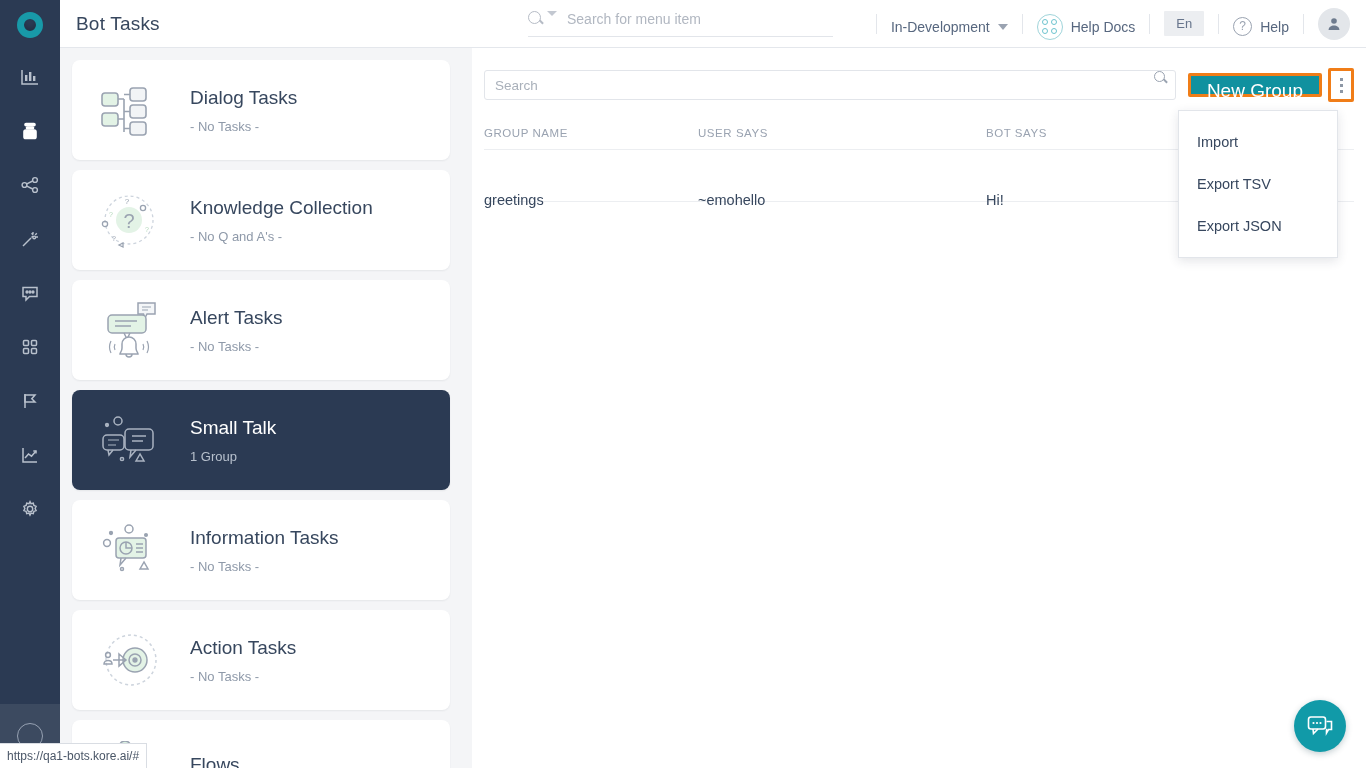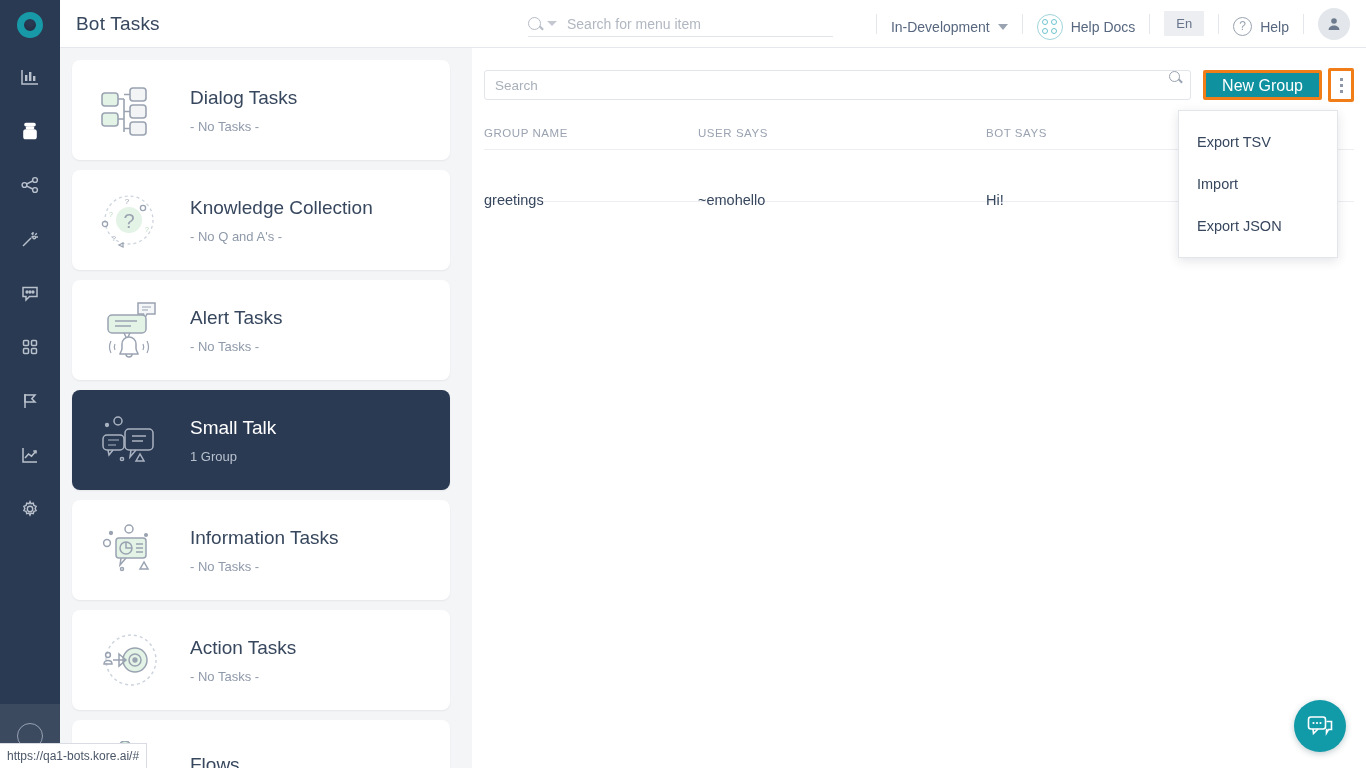--- a/index.html
+++ b/index.html
@@ -58,21 +58,21 @@
   }
   #page-title {
     margin-left: 16px;
     font-size: 19px; color: #37475e; font-weight: 400;
     letter-spacing: .2px;
   }
   #menu-search {
     position: absolute; left: 468px; top: 11px;
     width: 305px; height: 26px;
     border-bottom: 1px solid #e2e5ea;
-    display: flex; align-items: center;
+    display: flex; align-items: flex-start;
   }
   #menu-search .mag {
     width: 13px; height: 13px; border: 1.6px solid #b6bcc6;
     border-radius: 50%; position: relative; flex: none;
   }
   #menu-search .mag::after {
     content: ""; position: absolute; width: 5px; height: 1.6px;
     background: #b6bcc6; right: -4px; bottom: 0px;
     transform: rotate(45deg);
   }
@@ -185,22 +185,22 @@
   }
   #new-group-wrap {
     margin-left: 12px;
     border: 3px solid #f07d18; border-radius: 2px;
     padding: 0;
   }
   #new-group-btn {
     display: block;
     background: #10919f; color: #ffffff;
     border: none; outline: none;
-    font-family: inherit; font-size: 16px;
-    height: 24px; padding: 4px 16px;
+    font-family: inherit; font-size: 19px;
+    height: 18px; padding: 4px 16px;
     cursor: pointer; white-space: nowrap;
   }
   #kebab-wrap {
     margin-left: 6px;
     border: 3px solid #f07d18; border-radius: 2px;
   }
   #kebab-btn {
     width: 20px; height: 28px; background: #fff;
     display: flex; flex-direction: column;
     align-items: center; justify-content: center; gap: 3px;
@@ -563,22 +563,22 @@
       <div class="c3">BOT SAYS</div>
     </div>
     <div class="trow">
       <div class="c1">greetings</div>
       <div class="c2">~emohello</div>
       <div class="c3">Hi!</div>
     </div>
   </div>
 
   <div id="dropdown">
+    <div class="mi">Import</div>
     <div class="mi">Export TSV</div>
-    <div class="mi">Import</div>
     <div class="mi">Export JSON</div>
   </div>
 </div>
 
 <div id="chat-fab">
   <svg width="26" height="24" viewBox="0 0 26 24" fill="none" stroke="#ffffff" stroke-width="1.6">
     <rect x="1.5" y="3" width="17" height="12" rx="2.4"></rect>
     <path d="M6 15l.5 4.5L11 15"></path>
     <circle cx="6.5" cy="9" r="1.1" fill="#fff" stroke="none"></circle>
       <circle cx="10" cy="9" r="1.1" fill="#fff" stroke="none"></circle>

